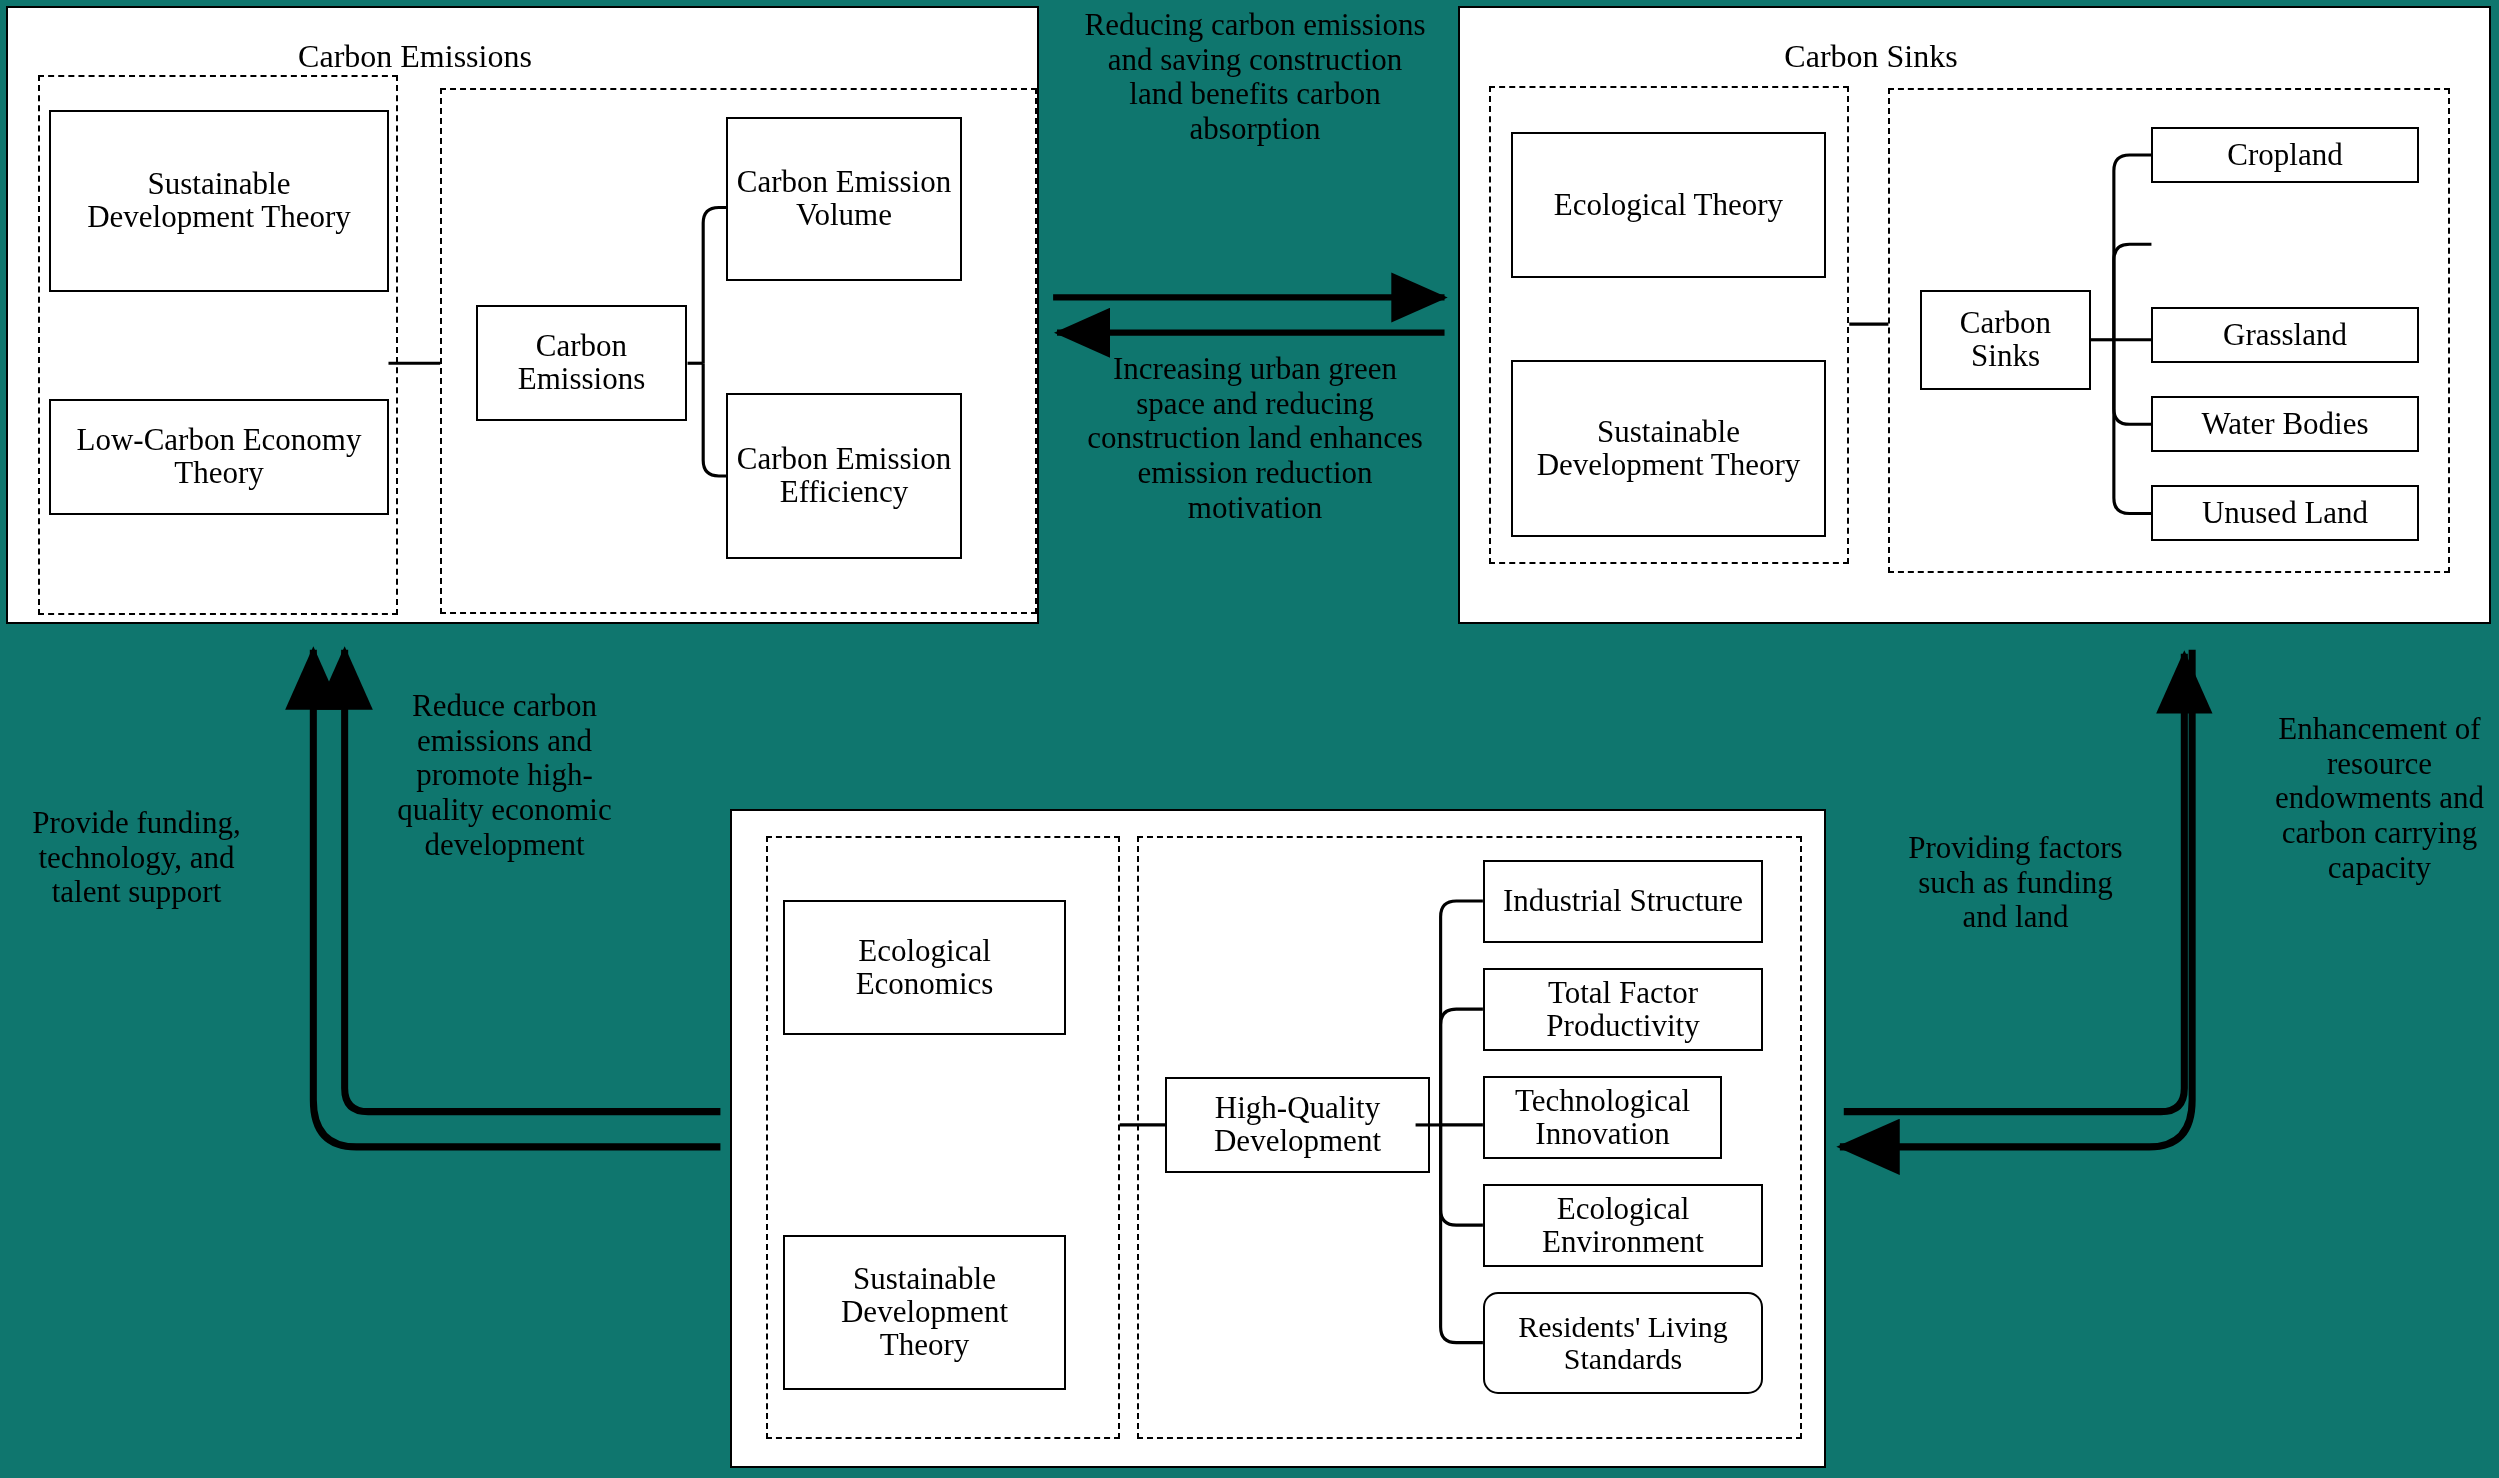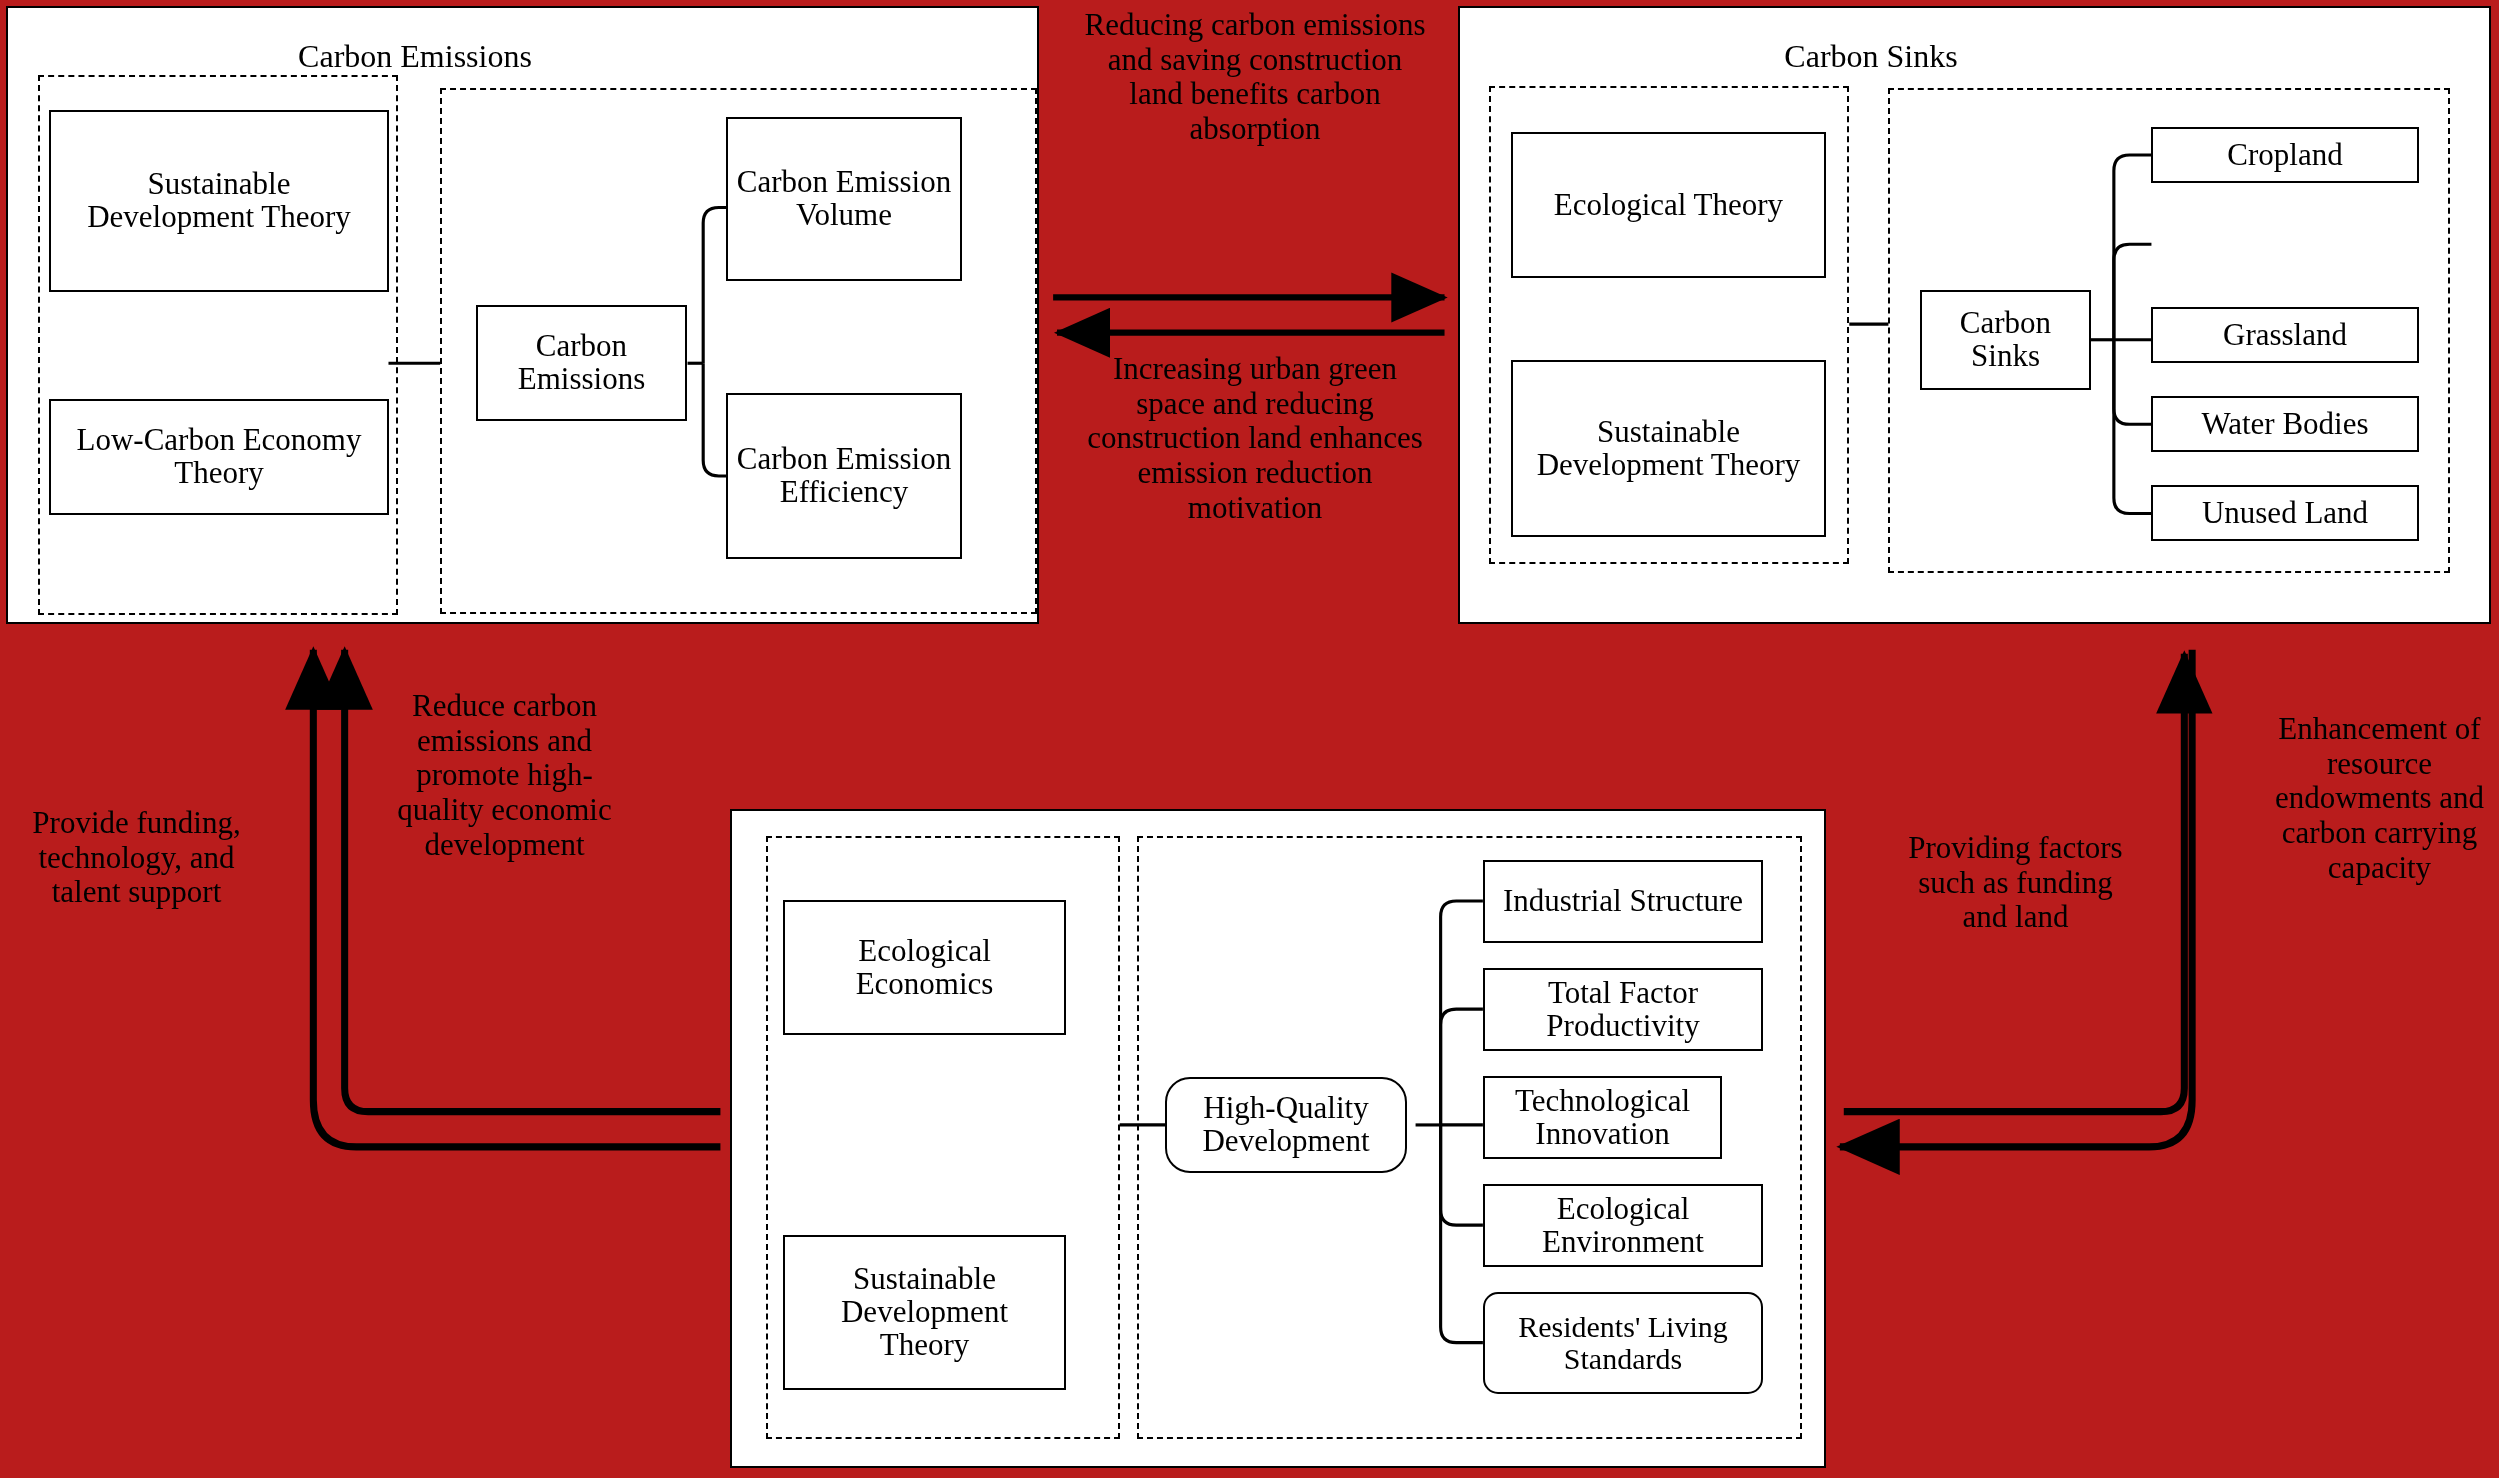--- a/index.html
+++ b/index.html
@@ -9,21 +9,21 @@
   }
   body {
     font-family: "Liberation Serif", "DejaVu Serif", serif;
     color: #000000;
   }
   #canvas {
     position: relative;
     width: 2500px;
     height: 1478px;
     overflow: hidden;
-    background: #b91c1c;
+    background: #0f766e;
   }
   .solid-box {
     position: absolute;
     border: 2.3px solid #000;
     box-sizing: border-box;
     background: #fff;
   }
   .dashed-box {
     position: absolute;
     border: 2.3px dashed #000;
@@ -93,21 +93,21 @@
   <div class="node" style="left:2151px; top:396px; width:268px; height:56px;">Water Bodies</div>
   <div class="node" style="left:2151px; top:485px; width:268px; height:56px;">Unused Land</div>
 
   <div class="solid-box" style="left:730px; top:809px; width:1096px; height:659px;"></div>
 
   <div class="dashed-box" style="left:766px; top:836px; width:354px; height:603px;"></div>
   <div class="node" style="left:783px; top:900px; width:283px; height:135px; padding:0 9.4px;">Ecological Economics</div>
   <div class="node" style="left:783px; top:1235px; width:283px; height:155px; padding:0 9.4px;">Sustainable Development Theory</div>
 
   <div class="dashed-box" style="left:1137px; top:836px; width:665px; height:603px;"></div>
-  <div class="node" style="left:1165px; top:1077px; width:242px; height:96px; padding:0 4.7px;border-radius:25px;">High-Quality Development</div>
+  <div class="node" style="left:1165px; top:1077px; width:265px; height:96px; padding:0 4.7px;">High-Quality Development</div>
   <div class="node" style="left:1483px; top:860px; width:280px; height:83px; padding:0 6.3px;">Industrial Structure</div>
   <div class="node" style="left:1483px; top:968px; width:280px; height:83px; padding:0 6.3px;">Total Factor Productivity</div>
   <div class="node" style="left:1483px; top:1076px; width:239px; height:83px; padding:0 6.3px;">Technological Innovation</div>
   <div class="node" style="left:1483px; top:1184px; width:280px; height:83px; padding:0 6.3px;">Ecological Environment</div>
   <div class="node" style="left:1483px; top:1292px; width:280px; height:102px; padding:0 6.3px; font-size:30px;border-radius:15px;">Residents' Living Standards</div>
 
   <div class="label" style="left:1079px; top:7.8px; width:352px;">Reducing carbon emissions and saving construction land benefits carbon absorption</div>
   <div class="label" style="left:1079px; top:352px; width:352px;">Increasing urban green space and reducing construction land enhances emission reduction motivation</div>
   <div class="label" style="left:391px; top:689px; width:227px;">Reduce carbon emissions and promote high-quality economic development</div>
   <div class="label" style="left:31px; top:806px; width:211px;">Provide funding, technology, and talent support</div>

